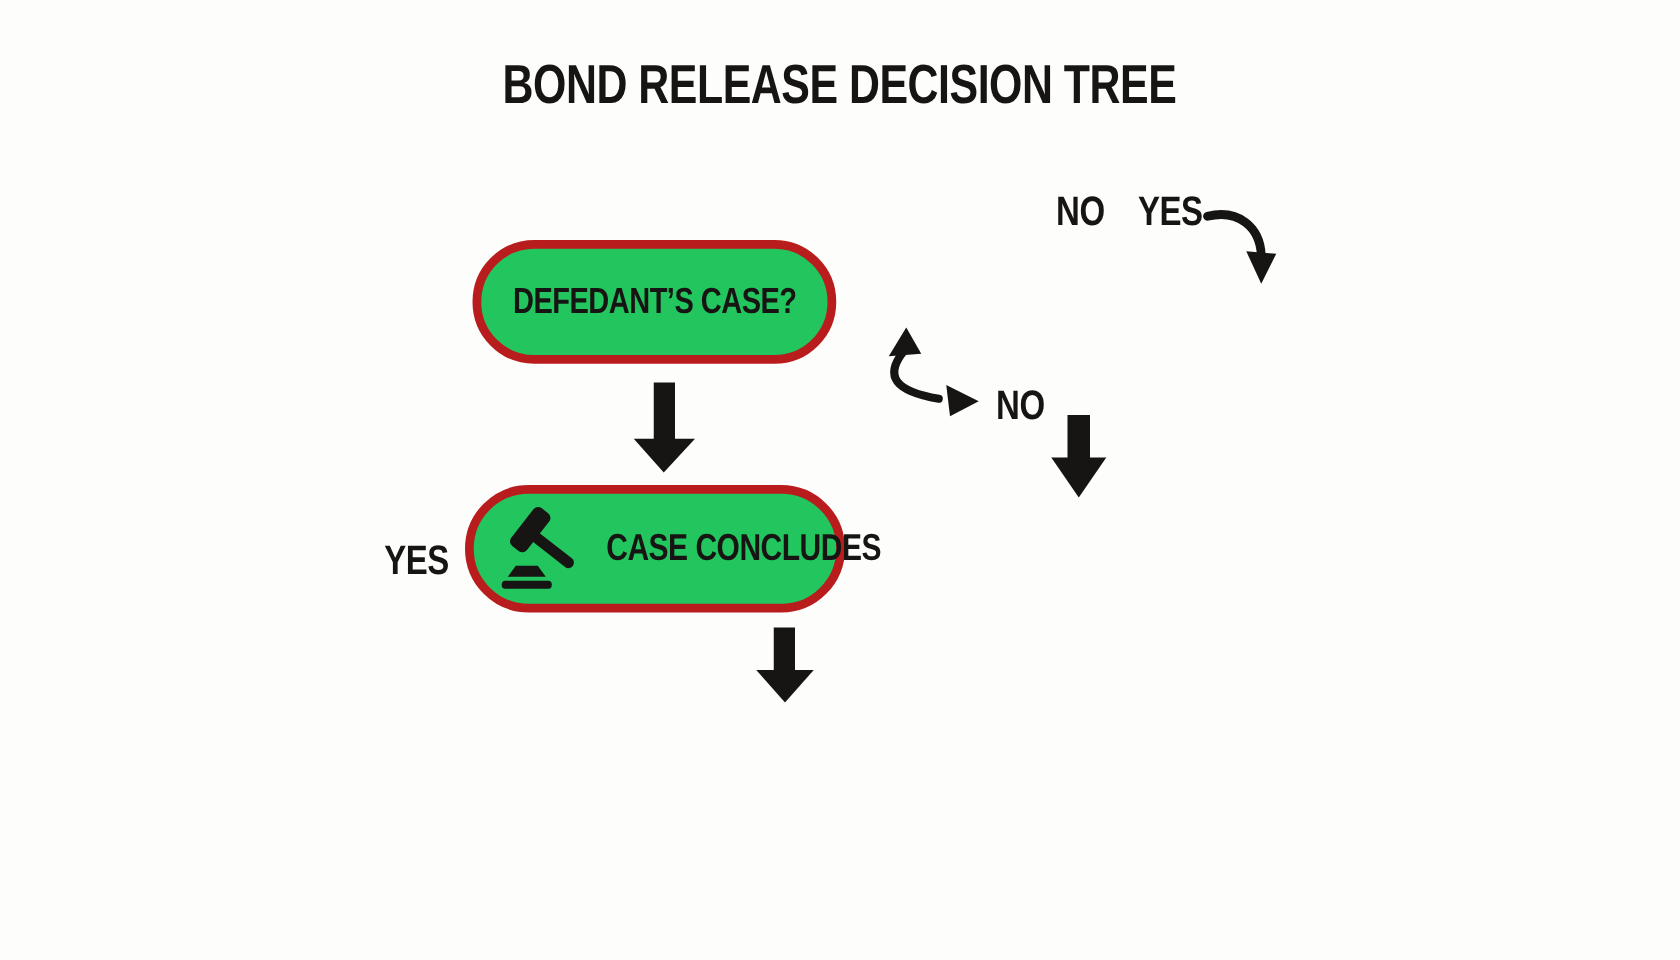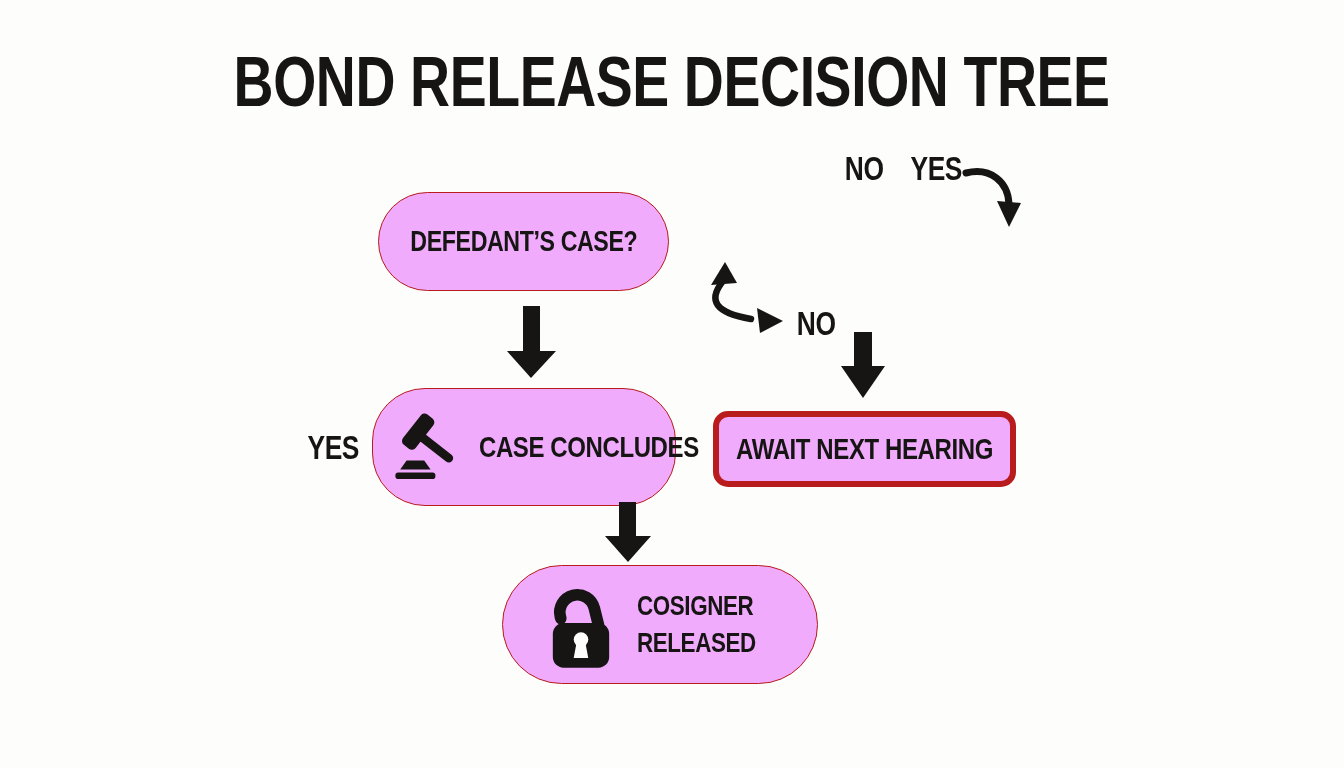--- a/index.html
+++ b/index.html
@@ -16,33 +16,33 @@
     display:inline-block;
     transform:scaleX(0.8);
     transform-origin:center center;
     font-weight:700;
     letter-spacing:-0.5px;
     white-space:nowrap;
   }
   .cond.left{transform-origin:left center;}
   .title-wrap{
     position:absolute;left:0;top:46px;width:1344px;
-    text-align:center;font-size:71px;line-height:1;
+    text-align:center;font-size:44px;line-height:1;
   }
   .node{
     position:absolute;box-sizing:border-box;
-    border:1px solid #b91c1c;
-    background:#f0abfc;
+    border:7px solid #b91c1c;
+    background:#22c55e;
     display:flex;align-items:center;justify-content:center;
   }
   .node .lbl{font-size:30px;line-height:1;}
   .n1{left:378px;top:192px;width:291px;height:99px;border-radius:50px;}
   .n1 .lbl{font-size:29px;}
   .n2{left:738px;top:197px;width:256px;height:99px;border-radius:46px;}
-  .n3{left:372px;top:388px;width:304px;height:118px;border-radius:53px;
+  .n3{left:372px;top:388px;width:304px;height:102px;border-radius:53px;
       justify-content:flex-start;padding-left:16px;gap:10px;}
   .n4{left:713px;top:411px;width:303px;height:76px;border-radius:15px;border-width:6px;}
   .n5{left:502px;top:565px;width:316px;height:119px;border-radius:60px;
       justify-content:flex-start;padding-left:44px;gap:22px;}
   .n5 .lines{font-size:28px;line-height:1.32;}
   .edge-label{
     position:absolute;font-size:33px;line-height:1;text-align:center;
   }
   .el-no-top{left:838px;top:152px;width:52px;}
   .el-yes-top{left:904px;top:152px;width:62px;}
@@ -74,38 +74,21 @@
             <rect x="30" y="23" width="60" height="11" rx="5.5"></rect>
           </g>
           <path d="M14 74 h38 l-8 -11 h-22 z"></path>
           <rect x="8" y="78" width="50" height="8" rx="3.5"></rect>
         </g>
       </svg>
     </span>
     <span class="cond left lbl">CASE CONCLUDES</span>
   </div>
 
-  <div class="node n4">
-    <span class="cond lbl">AWAIT NEXT HEARING</span>
-  </div>
 
-  <div class="node n5">
-    <span class="icon-box">
-      <svg width="68" height="90" viewBox="0 0 70 92" aria-hidden="true">
-        <path d="M17 30 L17 28 A18 18 0 0 1 53 28 L53 46" fill="none" stroke="#171513" stroke-width="12" stroke-linecap="round" transform="rotate(-14 53 46)"></path>
-        <rect x="6" y="44" width="58" height="46" rx="11" fill="#171513"></rect>
-        <circle cx="35" cy="61" r="7.5" fill="#fdfdfc"></circle>
-        <path d="M30.5 64 L39.5 64 L42.5 80 L27.5 80 Z" fill="#fdfdfc"></path>
-      </svg>
-    </span>
-    <span class="cond left lines">
-      <span>COSIGNER</span><br>
-      <span>RELEASED</span>
-    </span>
-  </div>
 
   <div class="edge-label el-no-top">
     <span class="cond">NO</span>
   </div>
   <div class="edge-label el-yes-top">
     <span class="cond">YES</span>
   </div>
   <div class="edge-label el-no-mid">
     <span class="cond">NO</span>
   </div>

